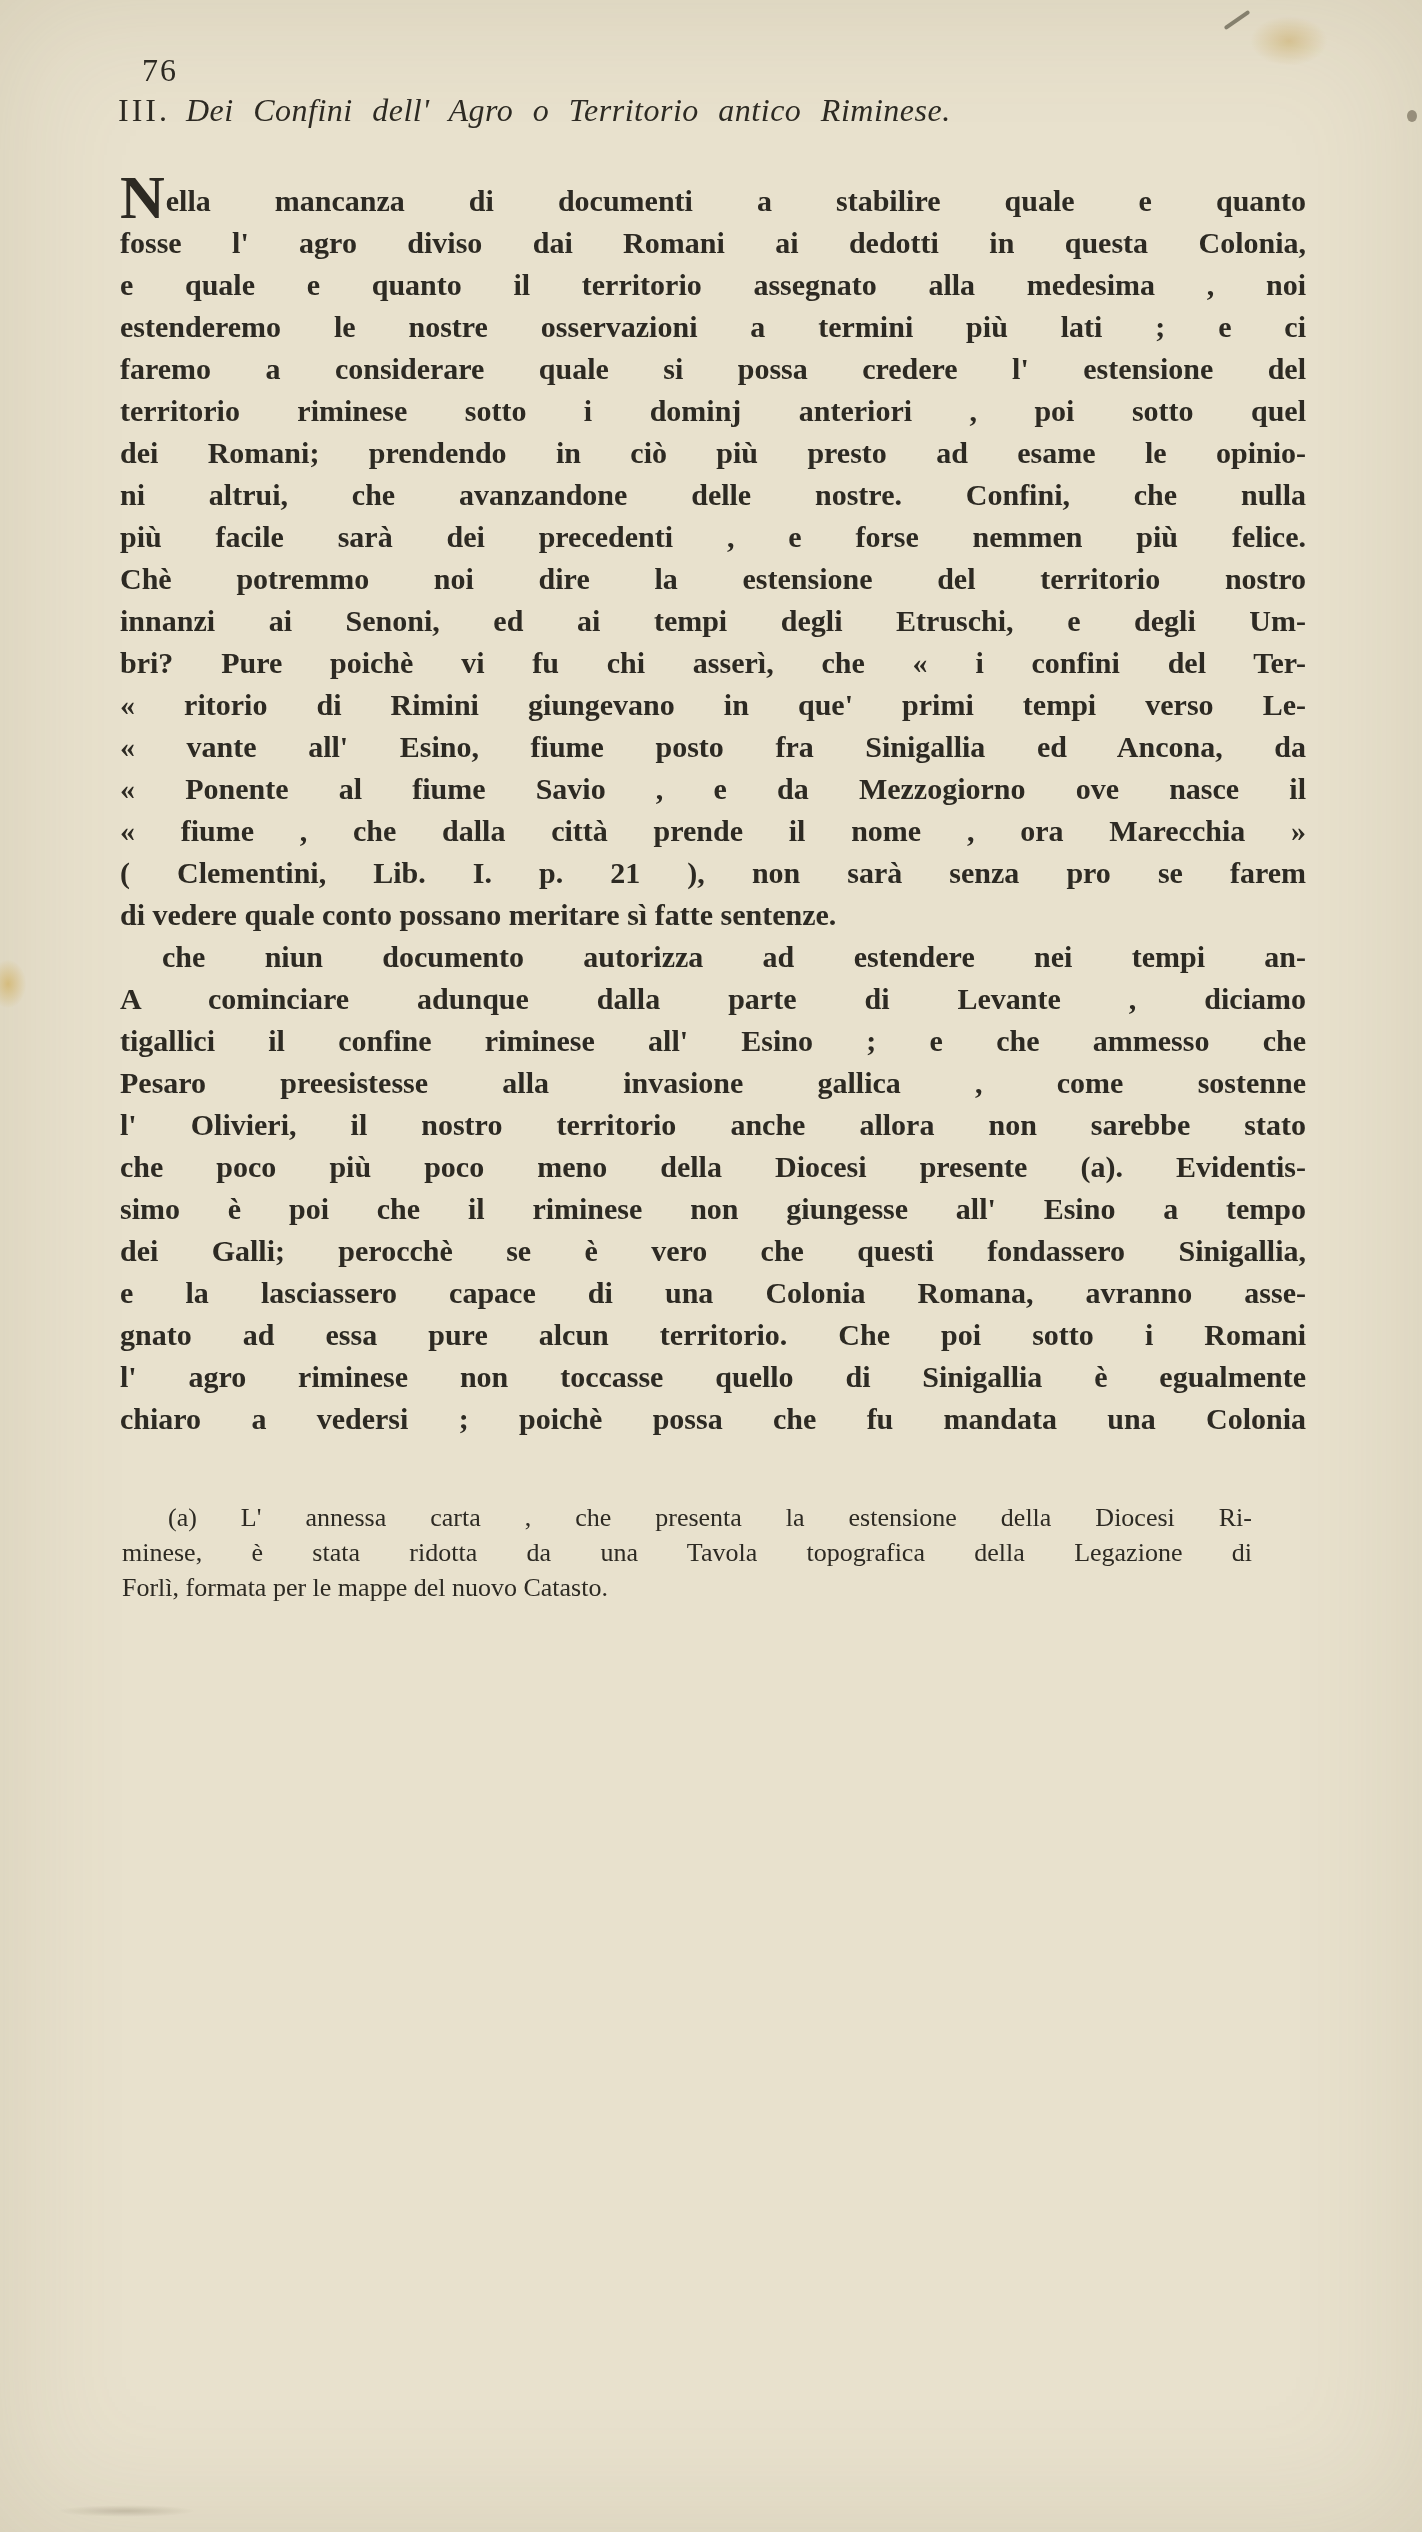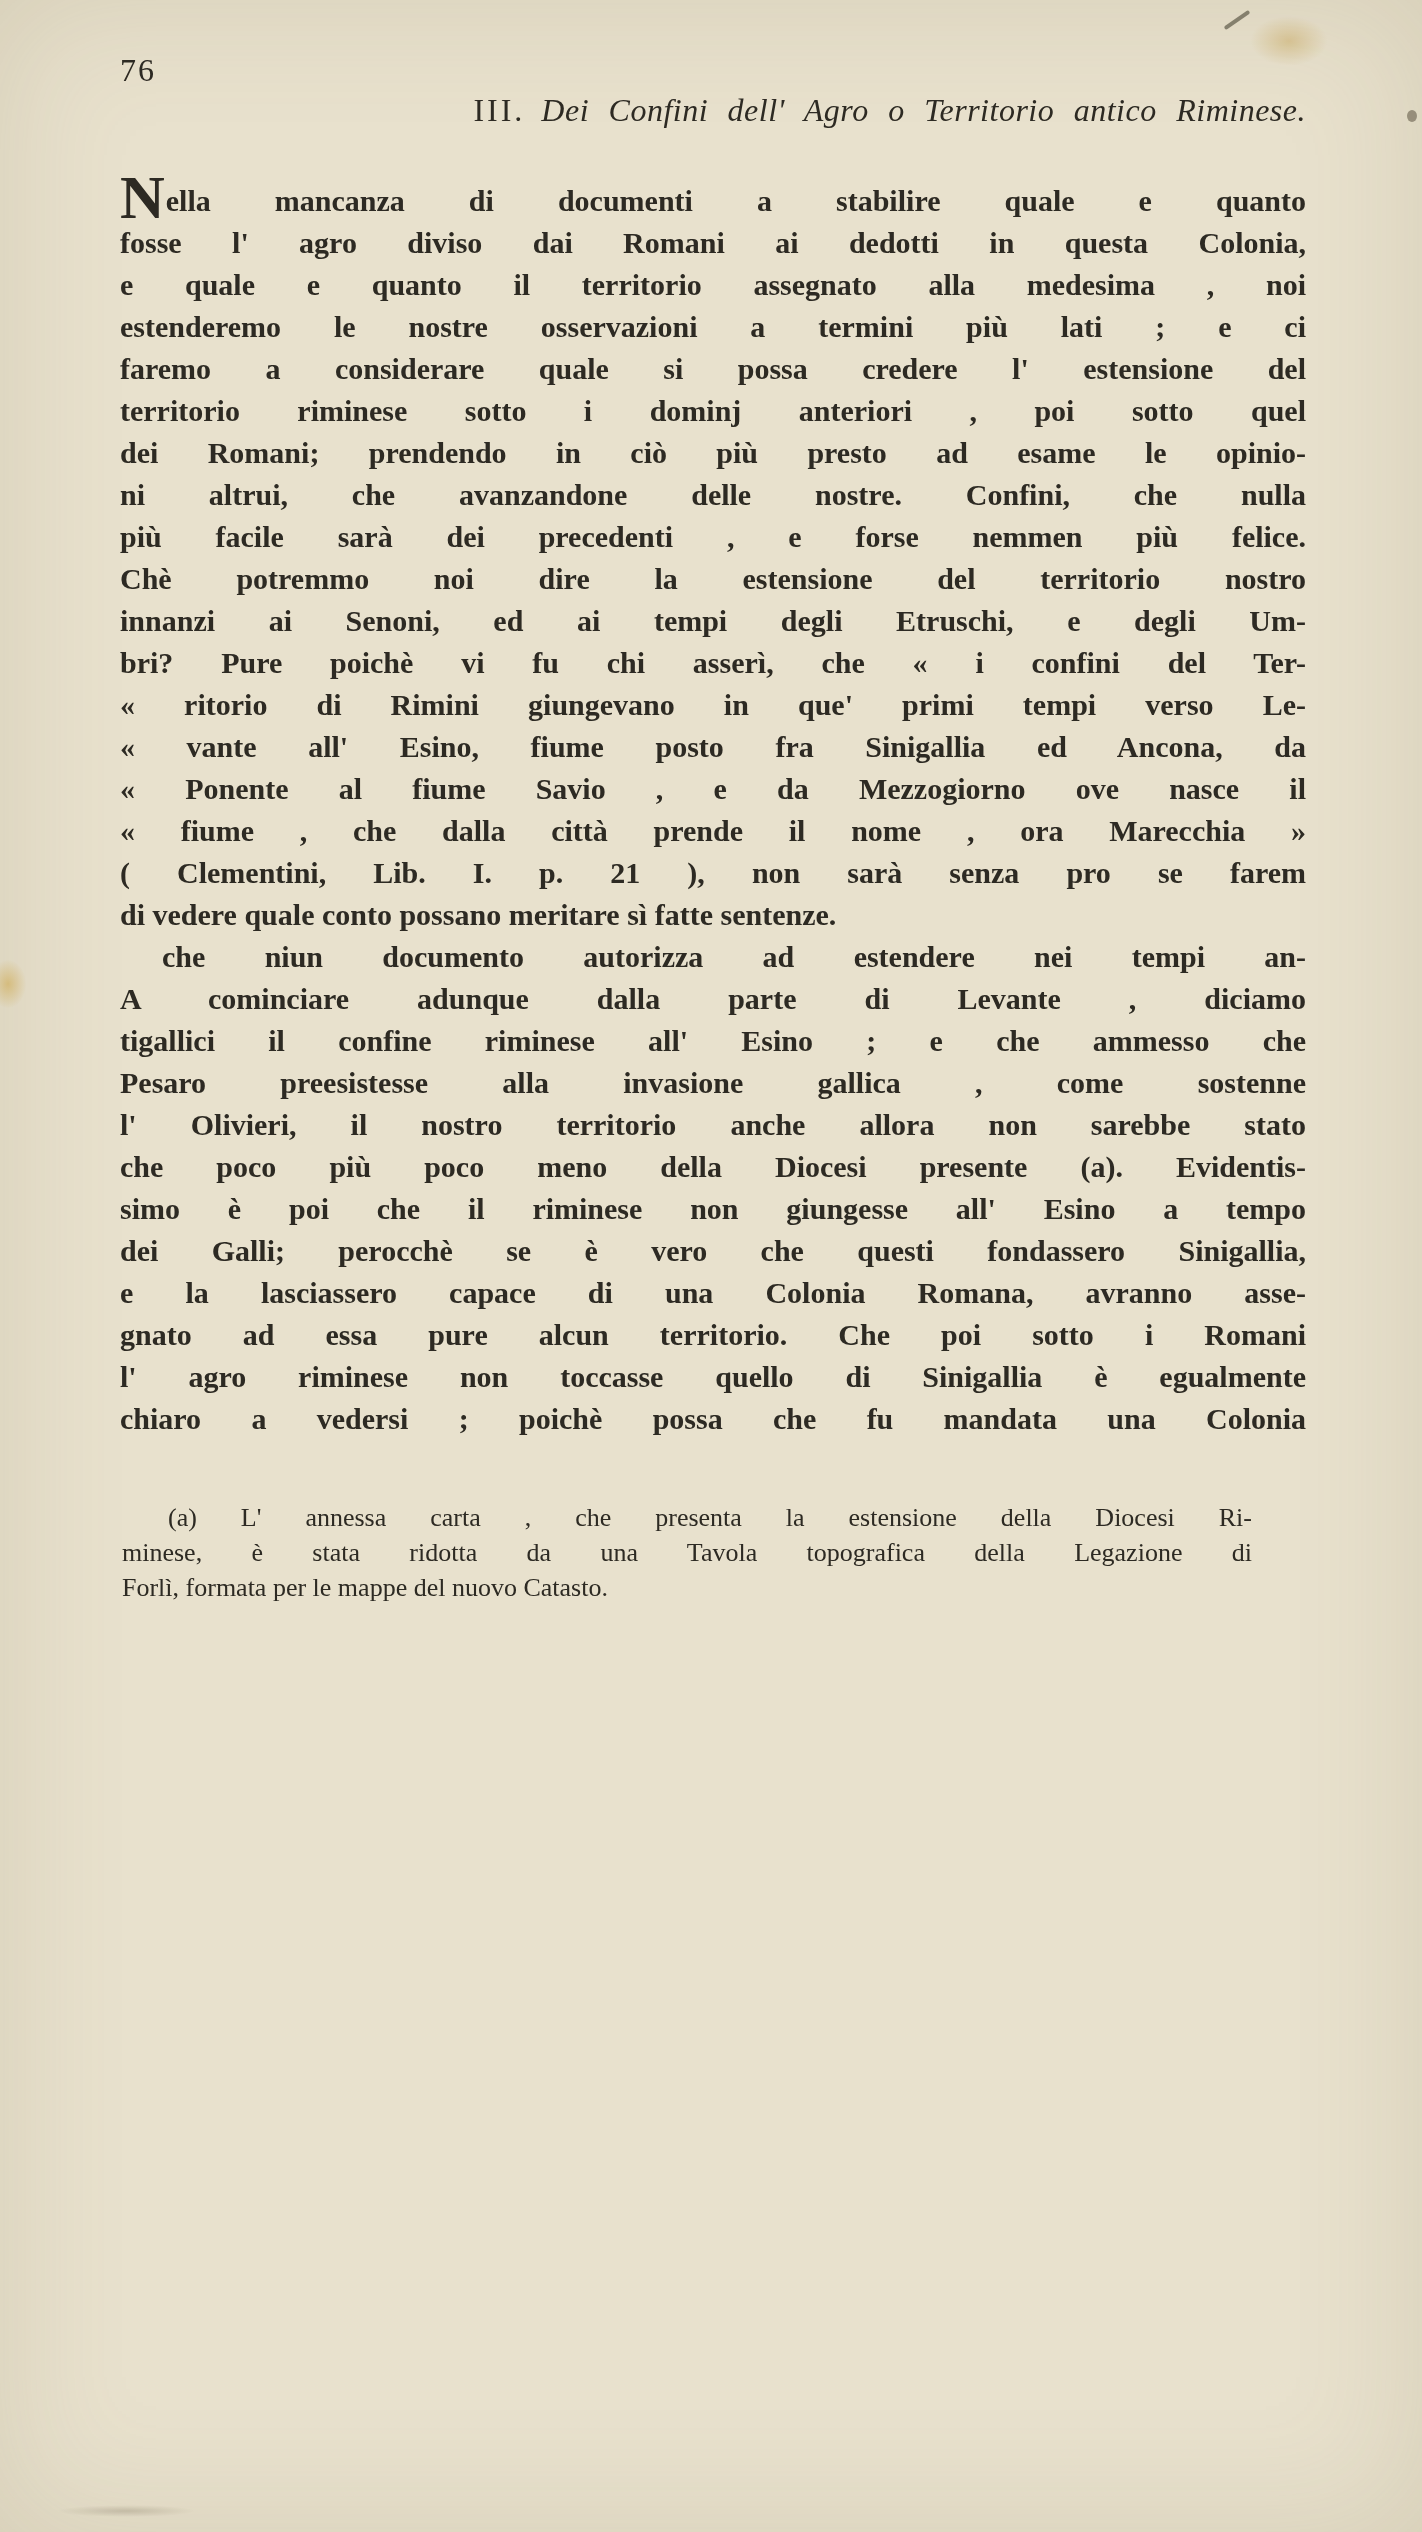--- a/index.html
+++ b/index.html
@@ -11,26 +11,26 @@
   .page {
     position: relative; width: 1422px; height: 2532px; overflow: hidden;
     background-color: var(--paper, #e8e1cd);
     background-image:
       radial-gradient(ellipse 620px 300px at 72% 2%, rgba(255,252,235,.55), rgba(255,252,235,0) 70%),
       linear-gradient(180deg, #e9e2cf 0%, #e8e1cc 55%, #e5decา 100%);
     color: var(--ink, #2d2a23);
     box-shadow: inset 0 0 130px rgba(120,105,70,.16);
   }
   .page-number {
-    position: absolute; left: 120px; top: 52px;
+    position: absolute; left: 142px; top: 52px;
     font-size: 32px; letter-spacing: 2px;
   }
   .heading {
     position: absolute; left: 118px; top: 92px; width: 1188px; margin: 0;
-    text-align: right; font-size: 32px; font-weight: normal; white-space: nowrap;
+    text-align: left; font-size: 32px; font-weight: normal; white-space: nowrap;
   }
   .h-num { font-style: normal; margin-right: 16px; letter-spacing: 3px; }
   .h-title { font-style: italic; word-spacing: 11px; letter-spacing: .5px; }
 
   .body {
     position: absolute; left: 120px; top: 176px; width: 1186px;
     font-size: 30px; line-height: 42px; font-weight: bold;
   }
   .line { text-align: justify; text-align-last: justify; }
   .p1 .line:last-child, .fn .line:last-child { text-align-last: left; }

